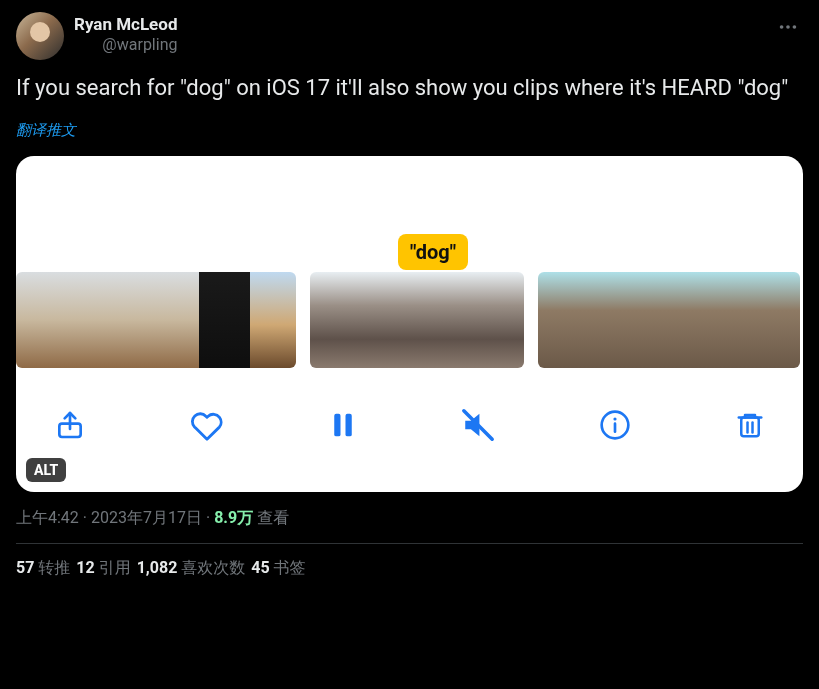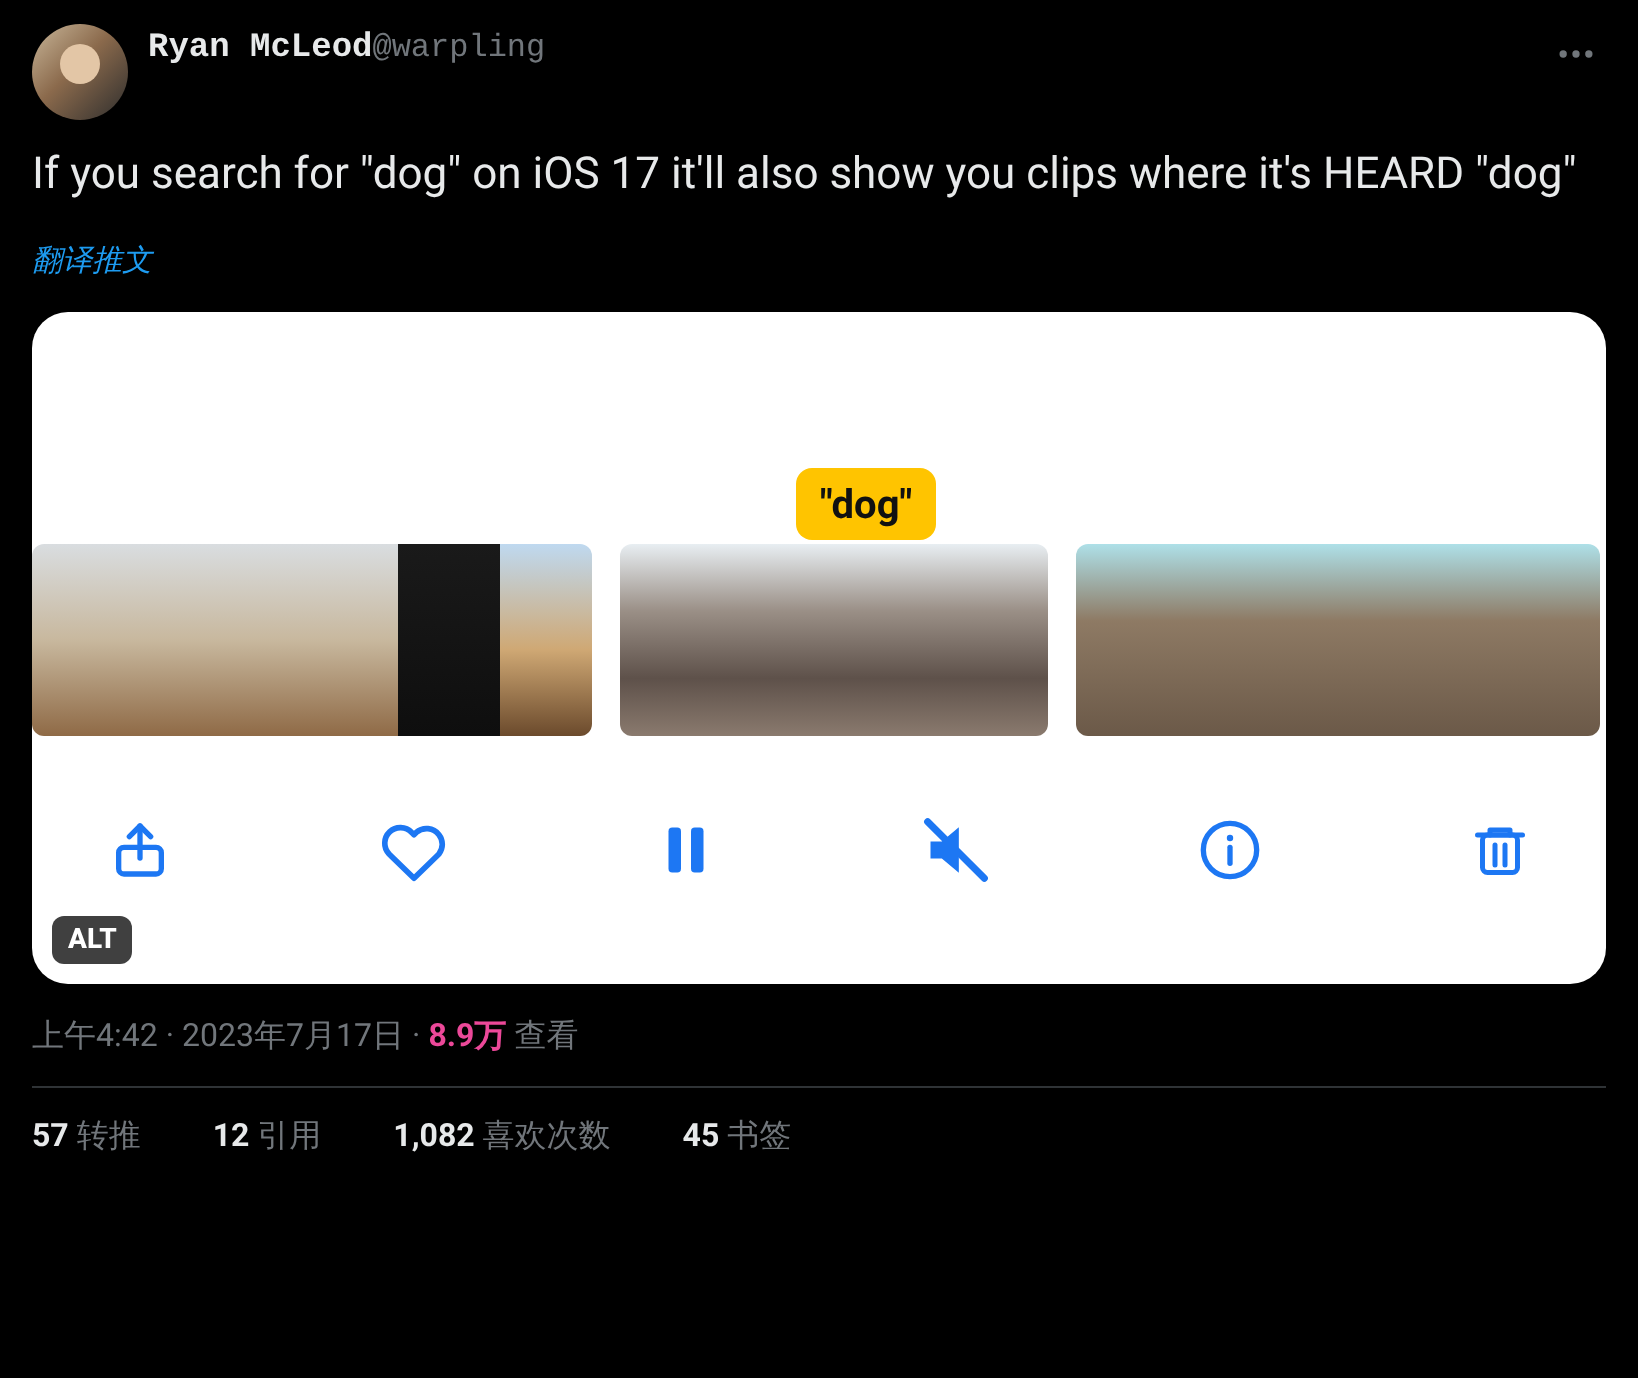--- a/index.html
+++ b/index.html
@@ -18,21 +18,21 @@
   .header { display: flex; align-items: flex-start; gap: 10px; position: relative; }
   .avatar {
     width: 48px; height: 48px; border-radius: 50%; flex-shrink: 0;
     background: linear-gradient(135deg,#c9b79a 0%, #8b6a4c 45%, #2d2d2d 100%);
     position: relative; overflow: hidden;
   }
   .avatar::after{
     content:""; position:absolute; left:14px; top:10px; width:20px; height:20px;
     background:#e3c6a6; border-radius:50%;
   }
-  .names { display: flex; line-height: 1.25; padding-top:2px;font-family:Liberation Mono, monospace;}
+  .names { display: flex; flex-direction: column; line-height: 1.25; padding-top:2px;}
   .display-name { font-weight: 700; font-size: 17px; color:#e7e9ea;}
   .handle { color: #71767b; font-size: 16px; text-align: right; }
   .more {
     position: absolute; right: 0; top: 0; color: #71767b; cursor: pointer;
     padding: 4px;
   }
   .tweet-text { font-size: 22px; line-height: 1.3; margin-top: 14px; color:#e7e9ea; }
   .translate { color: #1d9bf0; font-size: 15px; margin-top: 18px; cursor: pointer; width: max-content; font-style: italic; }
   .media-card {
     background: #fff; border-radius: 18px; margin-top: 16px; overflow: hidden;
@@ -70,23 +70,23 @@
     padding: 0 38px; margin-top:22px;
   }
   .ctrl{ color:#1d77f3; display:flex; align-items:center; justify-content:center; cursor:pointer; }
   .alt-badge{
     position:absolute; left:10px; bottom:10px; background:rgba(0,0,0,.75); color:#fff;
     font-weight:800; font-size:14px; padding:4px 8px; border-radius:6px;
   }
   .meta{
     color:#71767b; font-size:16px; margin-top:16px; display:flex; align-items:flex-start; gap:4px;
   }
-  .meta .views-count{ color:#ec4899; font-weight:700; }
+  .meta .views-count{ color:#86efac; font-weight:700; }
   .divider{ border:none; border-top:1px solid #2f3336; margin:14px 0 0 0; }
-  .stats{ display:flex; gap:36px; font-size:16px; color:#71767b; padding:14px 0 4px 0; }
+  .stats{ display:flex; gap:6px; font-size:16px; color:#71767b; padding:14px 0 4px 0; }
   .stats span.num{ color:#e7e9ea; font-weight:700; }
   svg{ display:block; }
 </style>
 </head>
 <body>
 
 <div class="tweet">
   <div class="header">
     <div class="avatar"></div>
     <div class="names">

